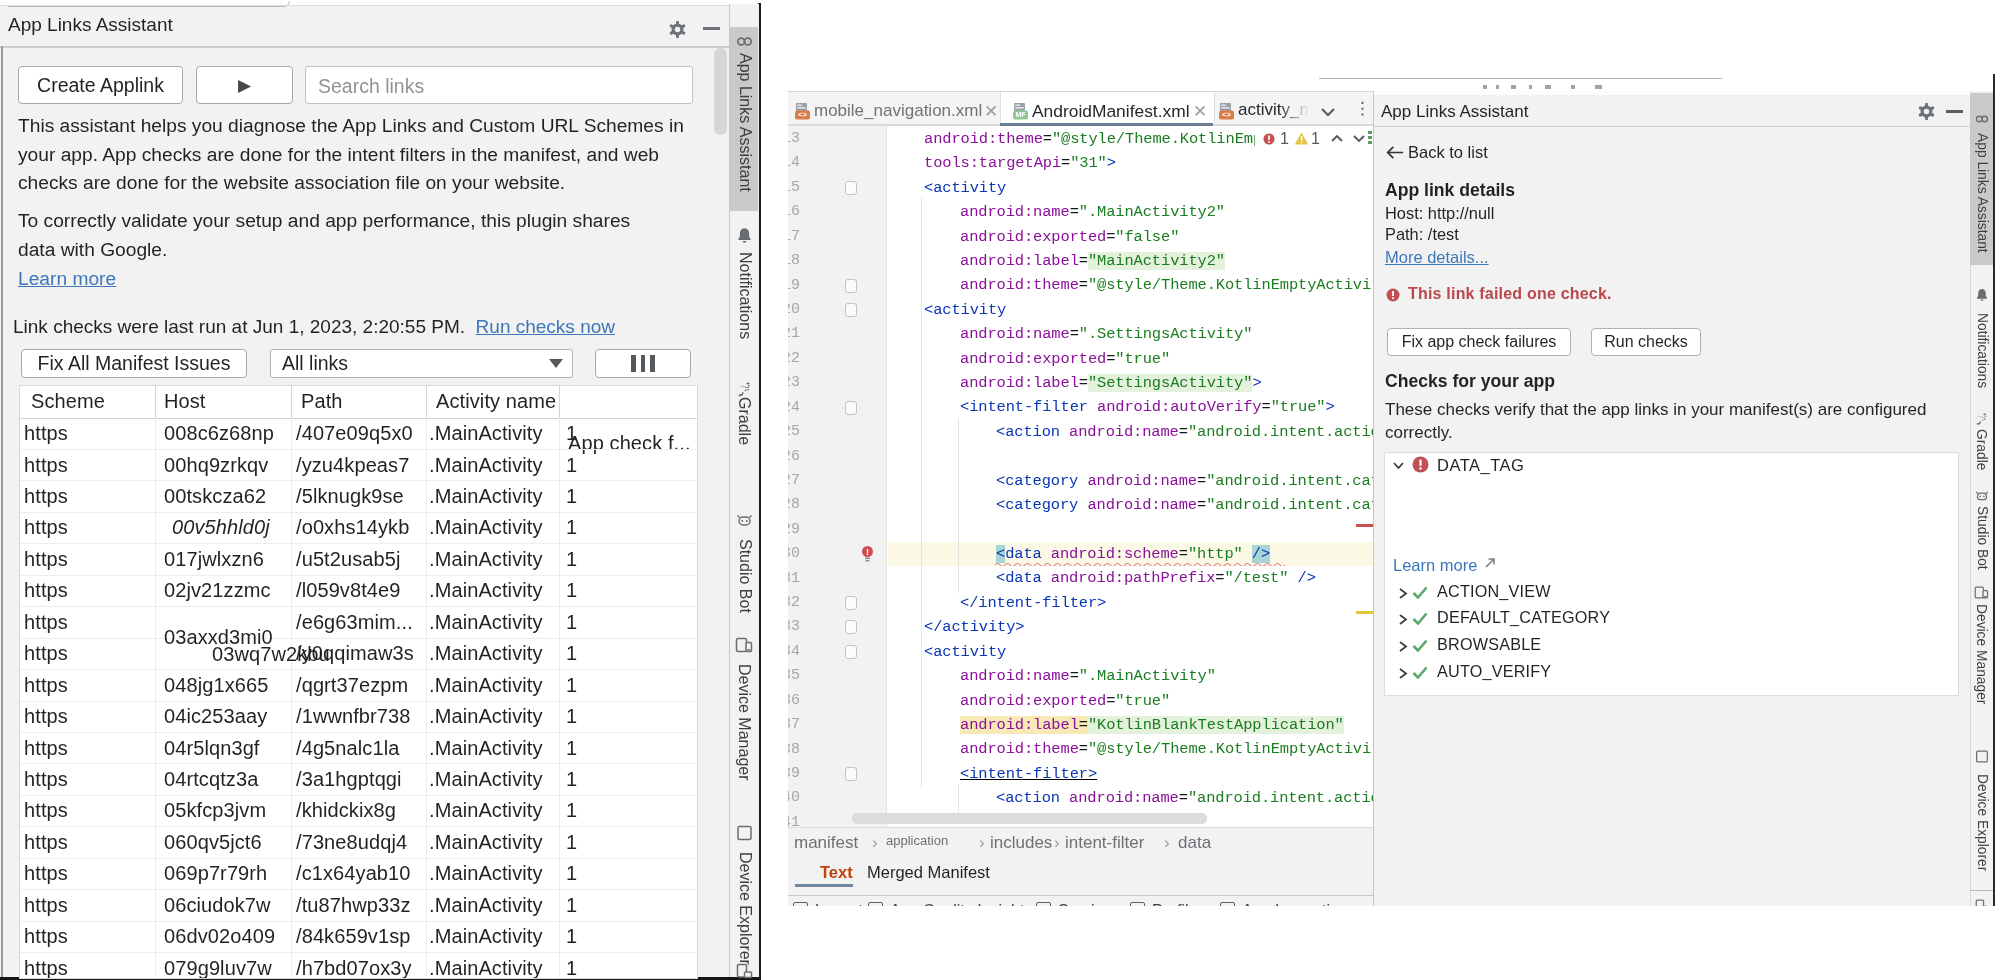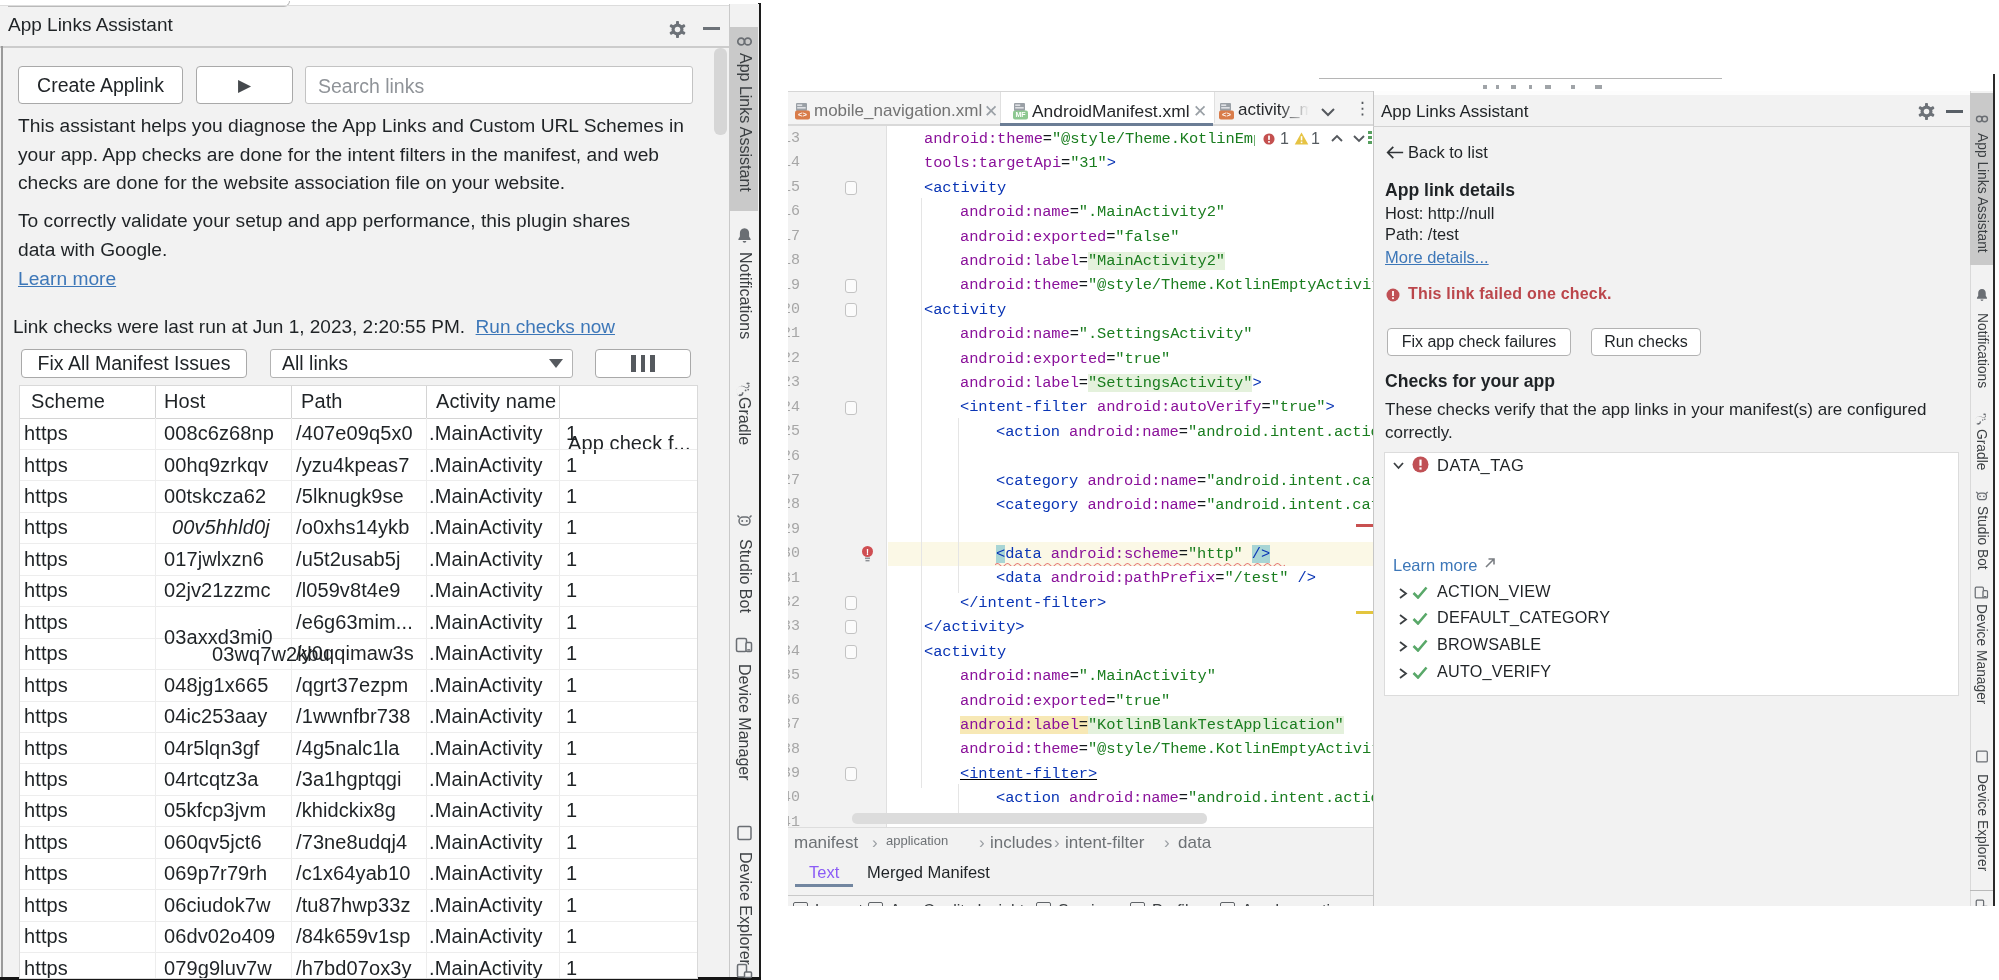--- a/index.html
+++ b/index.html
@@ -380,21 +380,21 @@
 <div class="a" style="left:0;top:753px;width:585px;height:79px;background:#f2f2f2;border-top:1px solid #dddddd;"></div>
 <div class="a" style="left:6px;top:759px;font-size:17px;color:#6d7175;">manifest</div>
 <div class="a" style="left:84px;top:759px;font-size:17px;color:#9a9ea3;">›</div>
 <div class="a" style="left:98px;top:759px;font-size:13px;color:#6d7175;">application</div>
 <div class="a" style="left:191px;top:759px;font-size:17px;color:#9a9ea3;">›</div>
 <div class="a" style="left:202px;top:759px;font-size:17px;color:#6d7175;">includes</div>
 <div class="a" style="left:266px;top:759px;font-size:17px;color:#9a9ea3;">›</div>
 <div class="a" style="left:277px;top:759px;font-size:17px;color:#6d7175;">intent-filter</div>
 <div class="a" style="left:376px;top:759px;font-size:17px;color:#9a9ea3;">›</div>
 <div class="a" style="left:390px;top:759px;font-size:17px;color:#6d7175;">data</div>
-<div class="a" style="left:21px;top:789px;font-size:16.5px;color:#8b5cf6;">Text</div>
+<div class="a" style="left:32px;top:789px;font-size:16.5px;color:#c2410c;font-weight:bold;">Text</div>
 <div class="a" style="left:79px;top:789px;font-size:16.5px;color:#1f2326;">Merged Manifest</div>
 <div class="a" style="left:7px;top:810px;width:58px;height:3.4px;background:#7286a0;"></div>
 <div class="a" style="left:0;top:821px;width:1182px;height:11px;background:#f2f2f2;border-top:1.2px solid #c9c9c9;overflow:hidden;">
 <div class="a" style="left:5px;top:6px;width:13px;height:13px;border:1.6px solid #606468;border-radius:2px;"></div>
 <div class="a" style="left:27px;top:5.5px;font-size:16px;color:#3c4043;">Logcat</div>
 <div class="a" style="left:80px;top:6px;width:13px;height:13px;border:1.6px solid #606468;border-radius:2px;"></div>
 <div class="a" style="left:102px;top:5.5px;font-size:16px;color:#3c4043;">App Quality Insights</div>
 <div class="a" style="left:248px;top:6px;width:13px;height:13px;border:1.6px solid #606468;border-radius:2px;"></div>
 <div class="a" style="left:270px;top:5.5px;font-size:16px;color:#3c4043;">Services</div>
 <div class="a" style="left:342px;top:6px;width:13px;height:13px;border:1.6px solid #606468;border-radius:2px;"></div>

